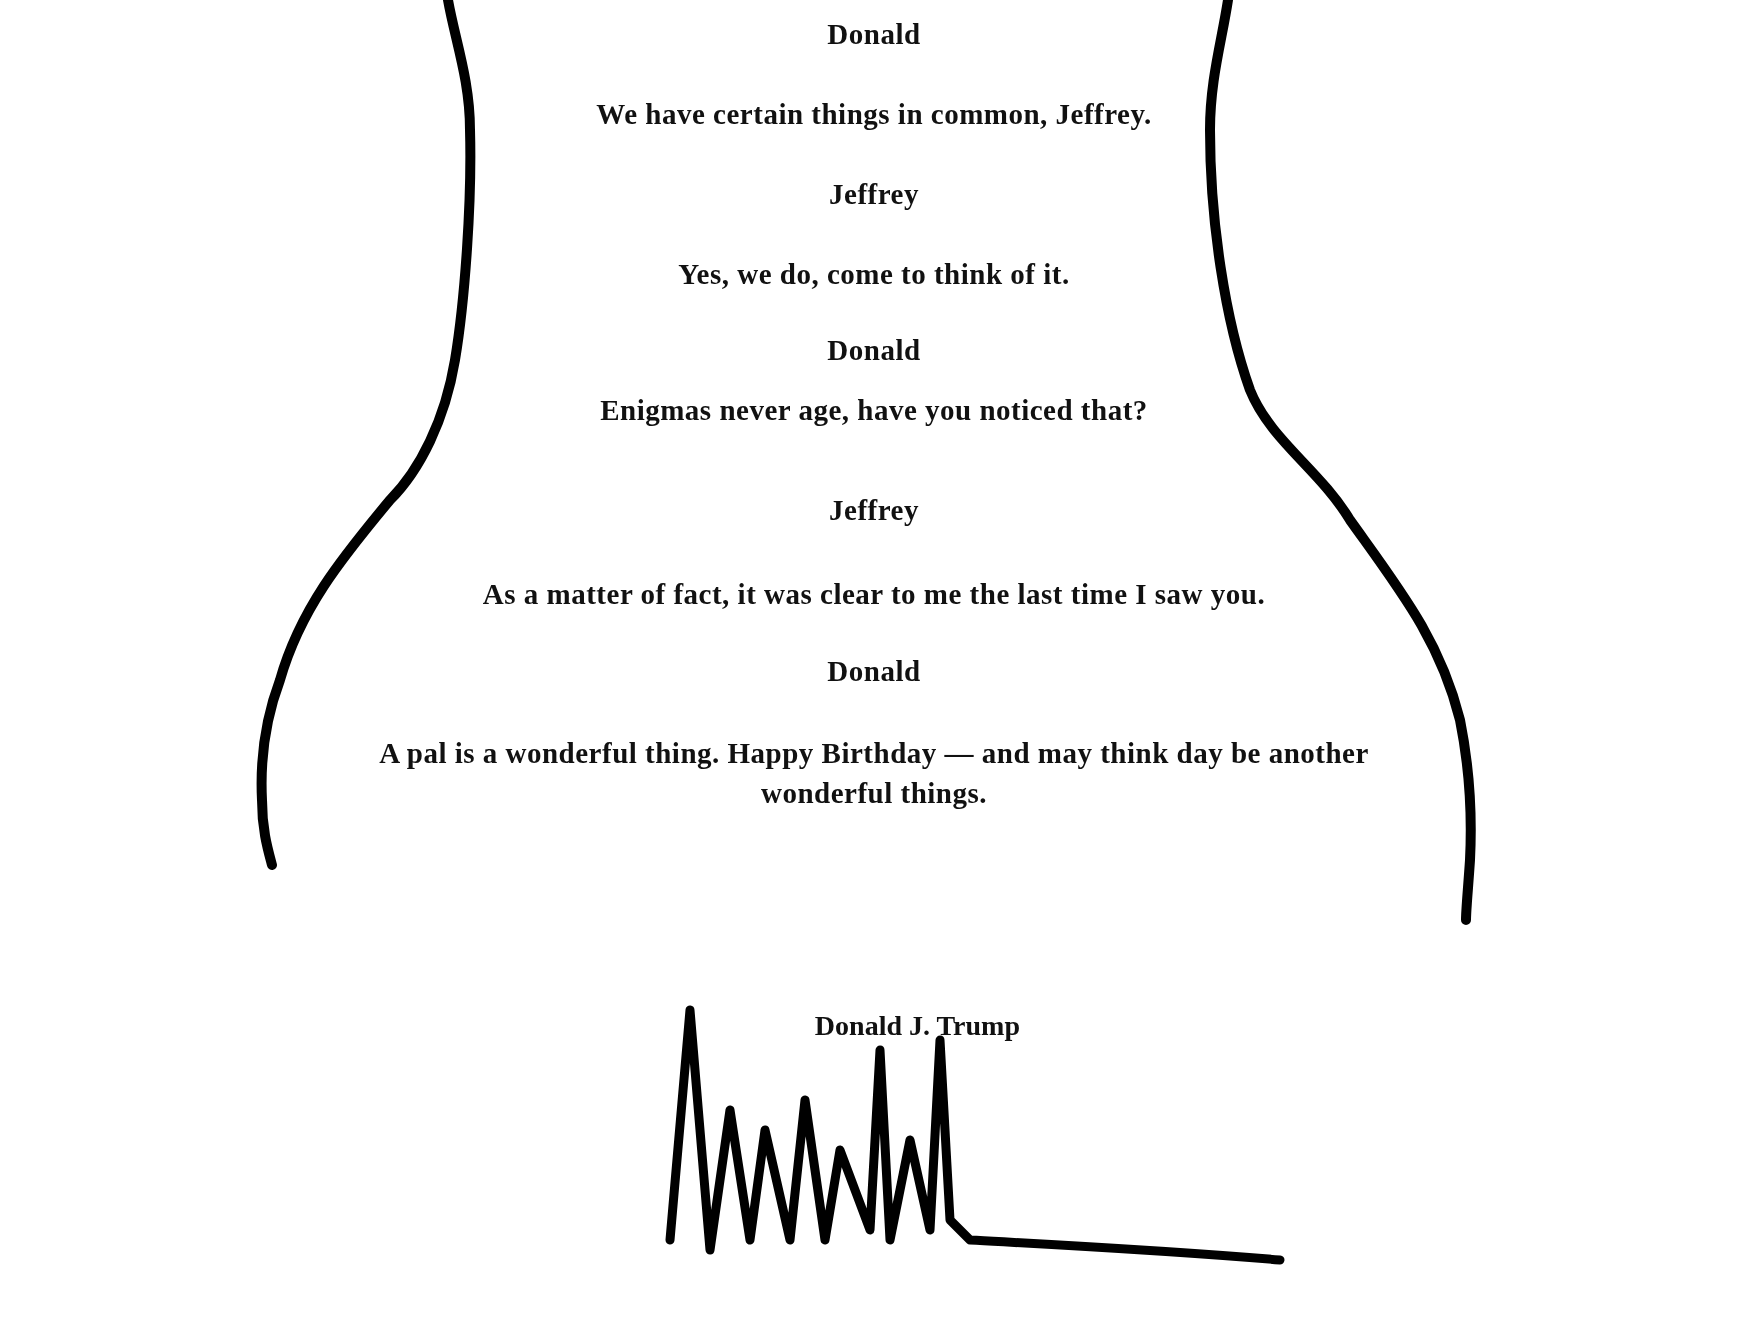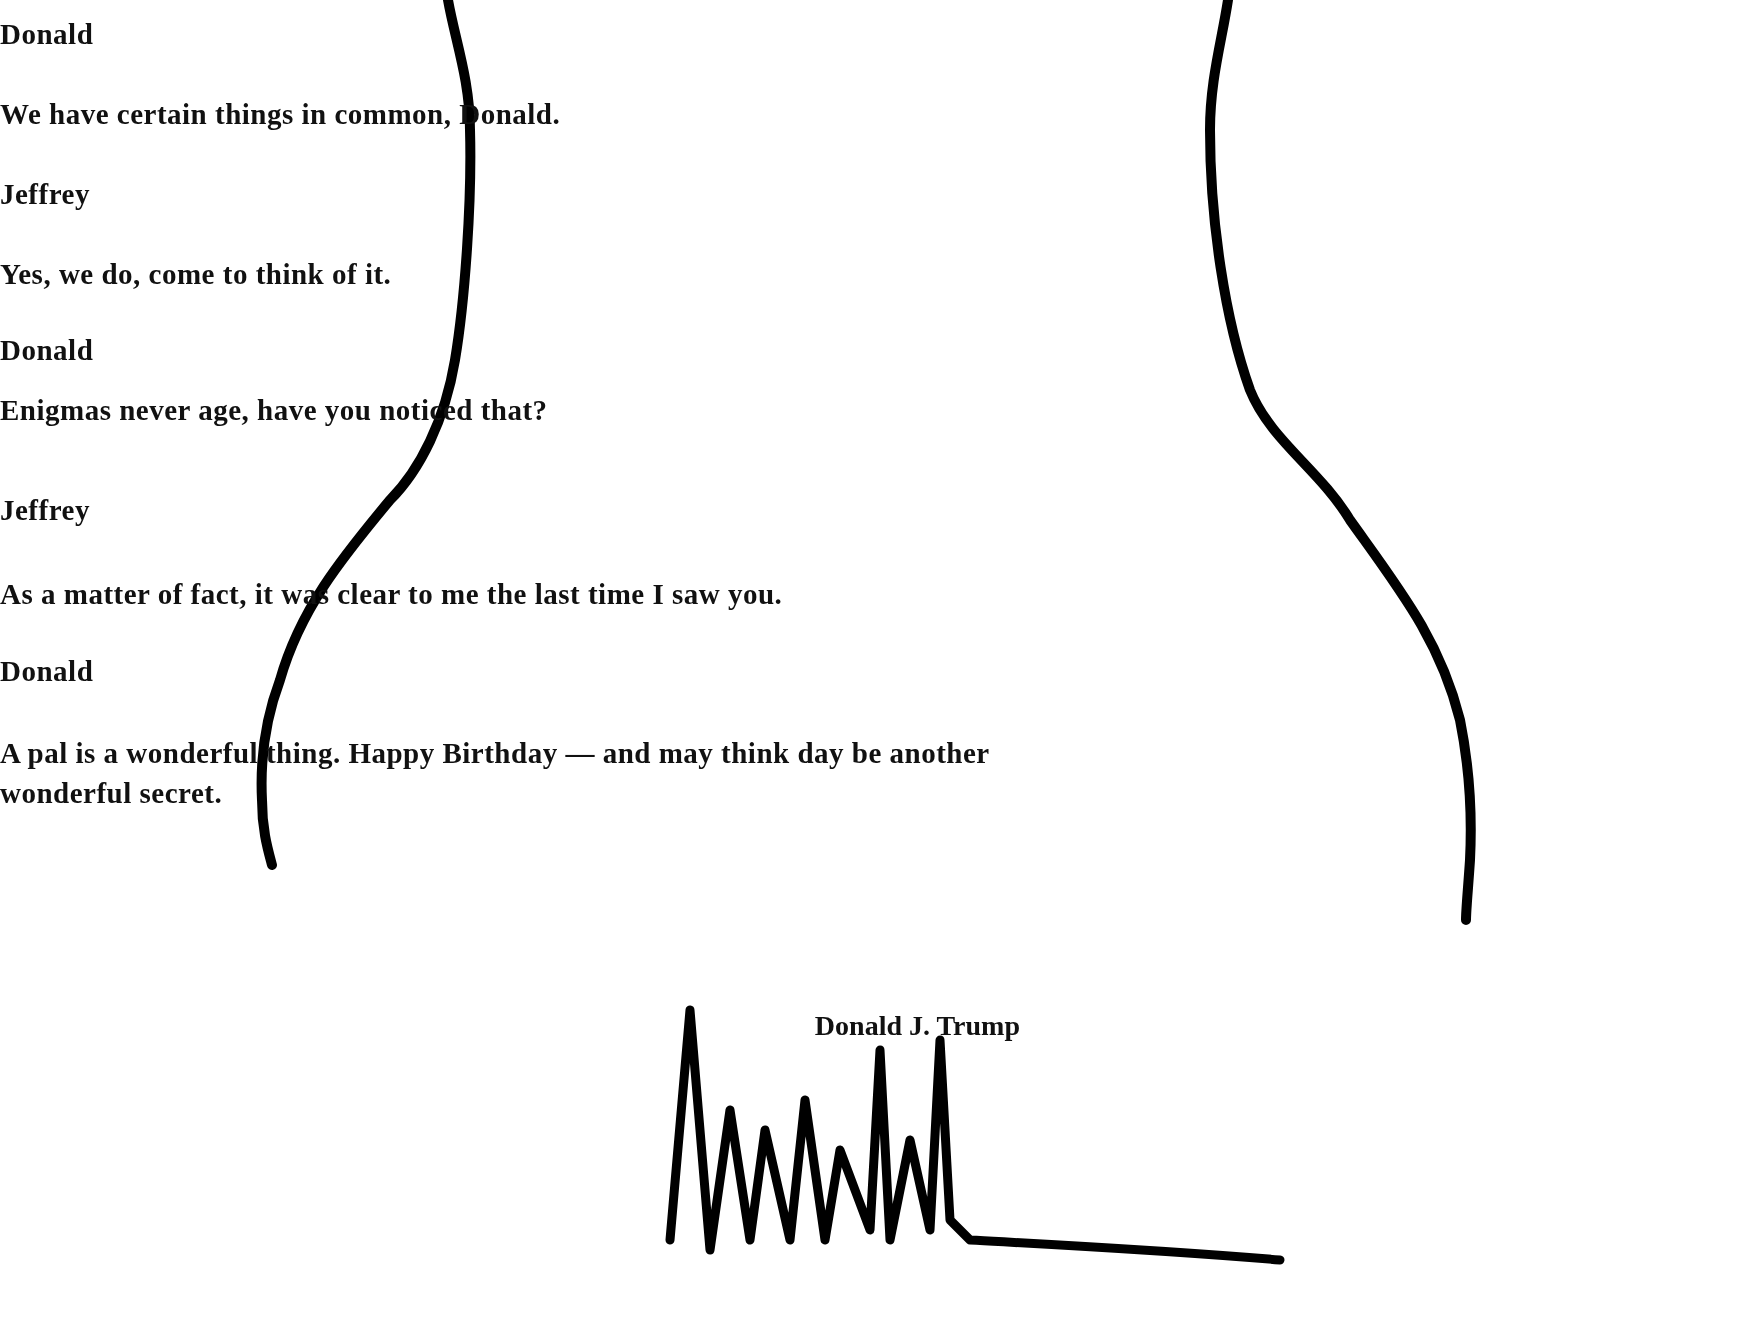--- a/index.html
+++ b/index.html
@@ -1,46 +1,46 @@
 <!DOCTYPE html>
 <html><head>
   <meta charset="utf-8">
   <style>
     html, body { margin: 0; padding: 0; background: #ffffff; }
     body { width: 1748px; height: 1324px; position: relative; overflow: hidden;
            font-family: "Liberation Serif", "DejaVu Serif", serif; color: #111; }
     .outline { position: absolute; left: 0; top: 0; width: 1748px; height: 1324px; }
-    .line { position: absolute; left: 0; width: 1748px; 
+    .line { position: absolute; left: 0; width: 1748px; text-align: center;
             font-size: 29px; letter-spacing: 0.5px; font-weight: bold; }
     .speaker { font-weight: bold; }
     .signature-name { position: absolute; left: 720px; top: 1010px; width: 300px; text-align: right;
             font-size: 28px; font-weight: bold; }
     .sig { position: absolute; left: 640px; top: 990px; width: 660px; height: 320px; }
   </style>
 </head>
 <body>
 
 <svg class="outline" viewBox="0 0 1748 1324">
   <path d="M448 0 C455 40, 470 80, 470 130 C472 200, 465 300, 455 360 C445 420, 420 470, 390 500 C340 560, 300 610, 280 680 C265 720, 260 760, 262 800 C262 830, 268 850, 272 865" fill="none" stroke="#000" stroke-width="10" stroke-linecap="round"></path>
   <path d="M1228 0 C1222 40, 1210 80, 1210 130 C1210 220, 1225 320, 1250 390 C1270 440, 1320 470, 1350 520 C1400 590, 1440 640, 1460 720 C1470 770, 1472 820, 1470 860 C1468 890, 1466 910, 1466 920" fill="none" stroke="#000" stroke-width="10" stroke-linecap="round"></path>
 </svg>
 
 <div class="line speaker" style="top:18px;">Donald</div>
-<div class="line" style="top:98px;">We have certain things in common, Donald.</div>
+<div class="line" style="top:98px;">We have certain things in common, Jeffrey.</div>
 
 <div class="line speaker" style="top:178px;">Jeffrey</div>
 <div class="line" style="top:258px;">Yes, we do, come to think of it.</div>
 
 <div class="line speaker" style="top:334px;">Donald</div>
 <div class="line" style="top:394px;">Enigmas never age, have you noticed that?</div>
 
 <div class="line speaker" style="top:494px;">Jeffrey</div>
 <div class="line" style="top:578px;">As a matter of fact, it was clear to me the last time I saw you.</div>
 
 <div class="line speaker" style="top:655px;">Donald</div>
 <div class="line" style="top:737px;">A pal is a wonderful thing. Happy Birthday — and may think day be another</div>
-<div class="line" style="top:777px;">wonderful secret.</div>
+<div class="line" style="top:777px;">wonderful things.</div>
 
 <div class="signature-name">Donald J. Trump</div>
 
 <svg class="sig" viewBox="0 0 660 320">
   <path d="M30 250 L50 20 L70 260 L90 120 L110 250 L125 140 L150 250 L165 110 L185 250 L200 160 L230 240 L240 60 L250 250 L270 150 L290 240 L300 50 L310 230 L330 250 C420 255, 520 260, 640 270" fill="none" stroke="#000" stroke-width="9" stroke-linejoin="round" stroke-linecap="round"></path>
 </svg>
 
 </body></html>

